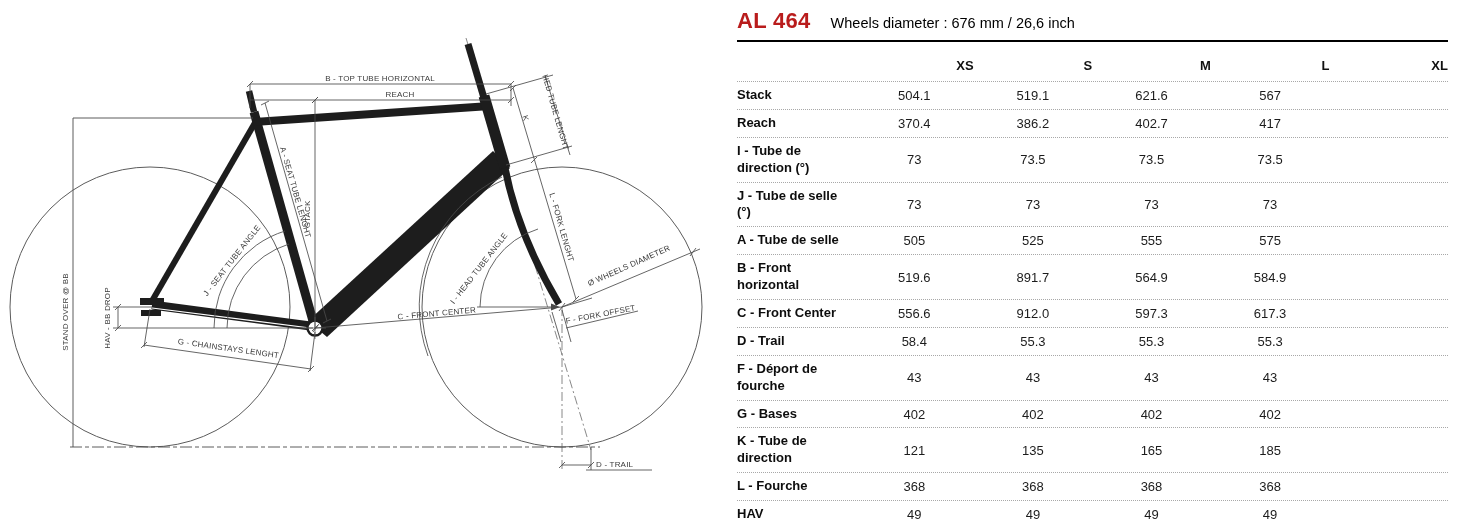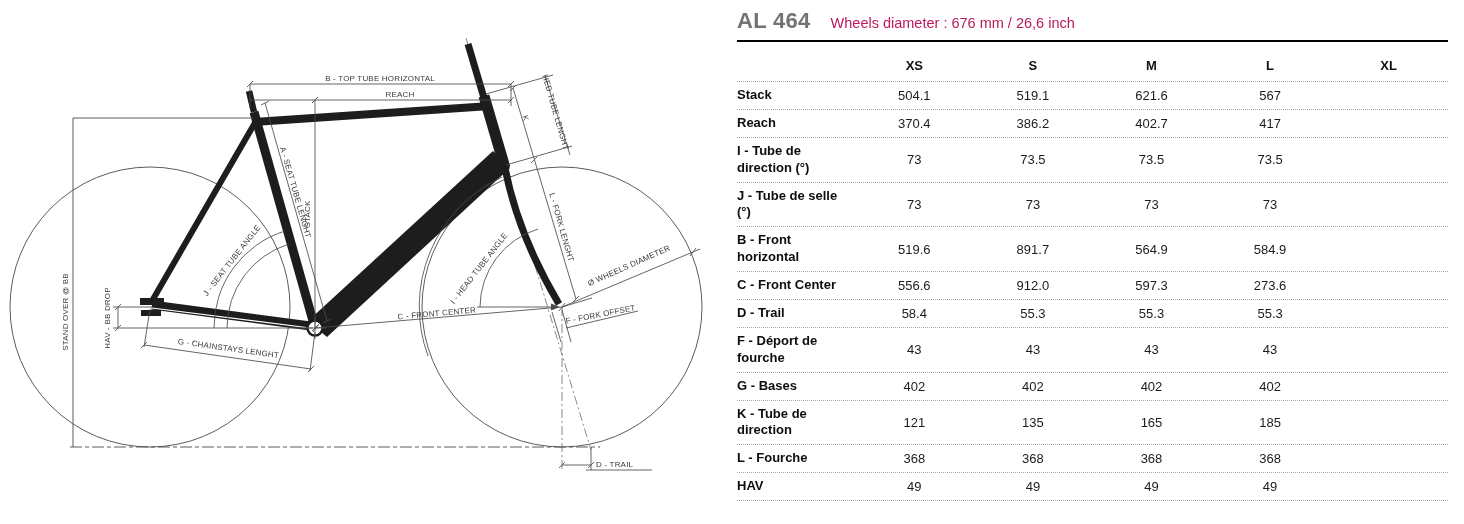--- a/index.html
+++ b/index.html
@@ -4,26 +4,26 @@
 <style>
   html,body{margin:0;padding:0;background:#fff;}
   body{width:1464px;height:524px;position:relative;overflow:hidden;
        font-family:"Liberation Sans",sans-serif;color:#111;}
   
   #diagram{position:absolute;left:0;top:0;width:737px;height:524px;}
   #diagram text{font-family:"Liberation Sans",sans-serif;font-size:8px;fill:#3a3a3a;letter-spacing:.2px;}
   
   .sheet{position:absolute;left:737px;top:0;width:711px;}
   .title-row{display:flex;align-items:baseline;gap:20px;padding:8px 0 6px 0;border-bottom:2.5px solid #000;}
-  .model{font-size:22px;font-weight:bold;letter-spacing:.3px;color:#737373;}
-  .subtitle{font-size:14.5px;color:#be185d;}
+  .model{font-size:22px;font-weight:bold;letter-spacing:.3px;color:#b91c1c;}
+  .subtitle{font-size:14.5px;color:#000000;}
   .grid-row{display:grid;grid-template-columns:118px repeat(5,118.6px);align-items:center;
             border-bottom:1px dotted #a8a8a8;}
   .grid-row.header{height:39px;align-items:end;border-bottom:1px dotted #a8a8a8;}
-  .size-h{font-weight:bold;font-size:13px;text-align:center;padding-bottom:8px;}
+  .size-h{font-weight:bold;font-size:13px;text-align:right;padding-bottom:8px;}
   .rlabel{font-weight:bold;font-size:13px;line-height:1.3;padding:5px 4px 5px 0;white-space:pre-line;color:#0d0d0d;}
   .rcell{font-size:13px;text-align:center;color:#1c1c1c;}
 </style>
 </head>
 <body>
 
 <svg id="diagram" viewBox="0 0 737 524" xmlns="http://www.w3.org/2000/svg">
 
   <circle cx="150" cy="307" r="140" fill="none" stroke="#5c5c5c" stroke-width="1"></circle>
   <circle cx="562" cy="307" r="140" fill="none" stroke="#5c5c5c" stroke-width="1"></circle>
@@ -190,33 +190,41 @@
       </div>
       <div class="grid-row">
         <div class="rlabel">J - Tube de selle (°)</div>
         <div class="rcell">73</div>
         <div class="rcell">73</div>
         <div class="rcell">73</div>
         <div class="rcell">73</div>
         <div class="rcell"></div>
       </div>
       <div class="grid-row">
+        <div class="rlabel">A - Tube de selle</div>
+        <div class="rcell">505</div>
+        <div class="rcell">525</div>
+        <div class="rcell">555</div>
+        <div class="rcell">575</div>
+        <div class="rcell"></div>
+      </div>
+      <div class="grid-row">
         <div class="rlabel">B - Front horizontal</div>
         <div class="rcell">519.6</div>
         <div class="rcell">891.7</div>
         <div class="rcell">564.9</div>
         <div class="rcell">584.9</div>
         <div class="rcell"></div>
       </div>
       <div class="grid-row">
         <div class="rlabel">C - Front Center</div>
         <div class="rcell">556.6</div>
         <div class="rcell">912.0</div>
         <div class="rcell">597.3</div>
-        <div class="rcell">273.6</div>
+        <div class="rcell">617.3</div>
         <div class="rcell"></div>
       </div>
       <div class="grid-row">
         <div class="rlabel">D - Trail</div>
         <div class="rcell">58.4</div>
         <div class="rcell">55.3</div>
         <div class="rcell">55.3</div>
         <div class="rcell">55.3</div>
         <div class="rcell"></div>
       </div>

